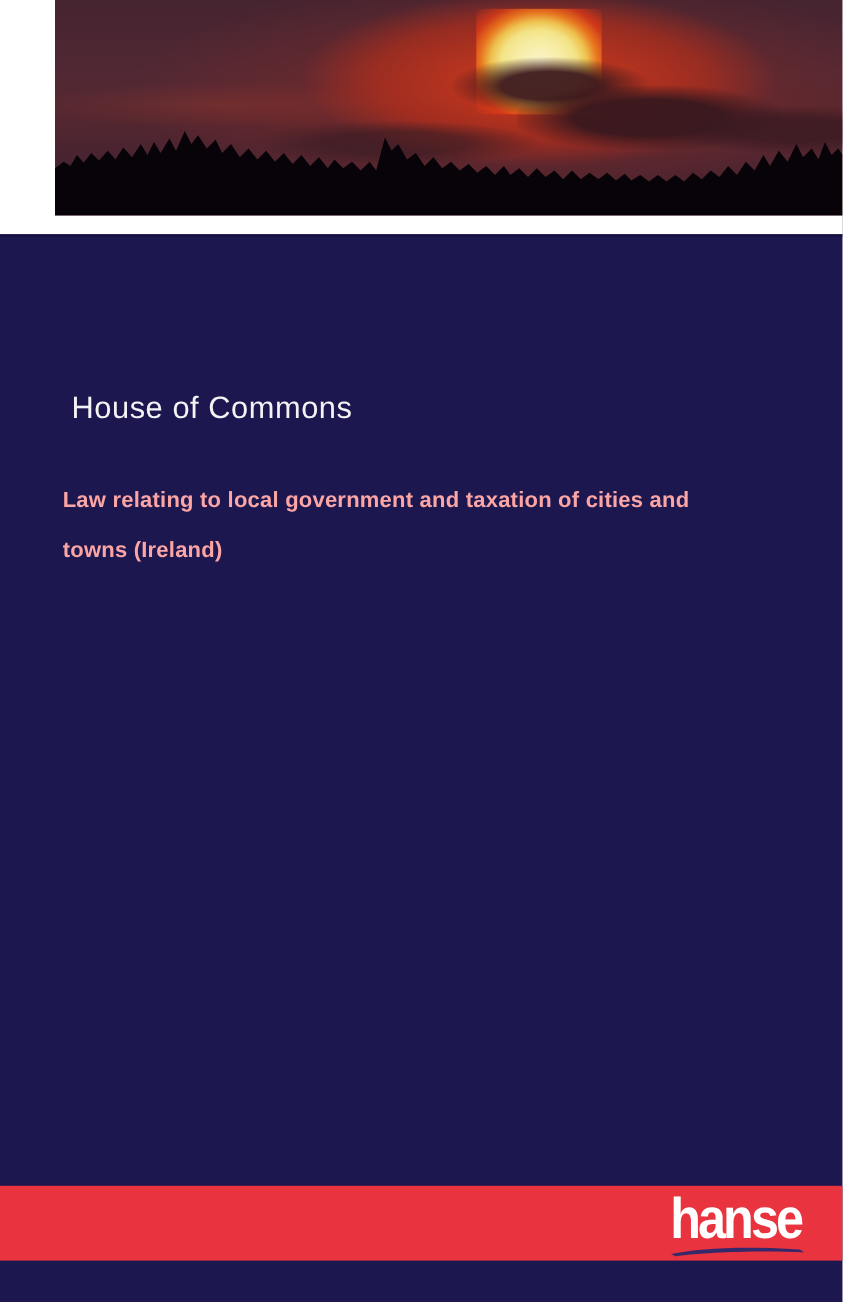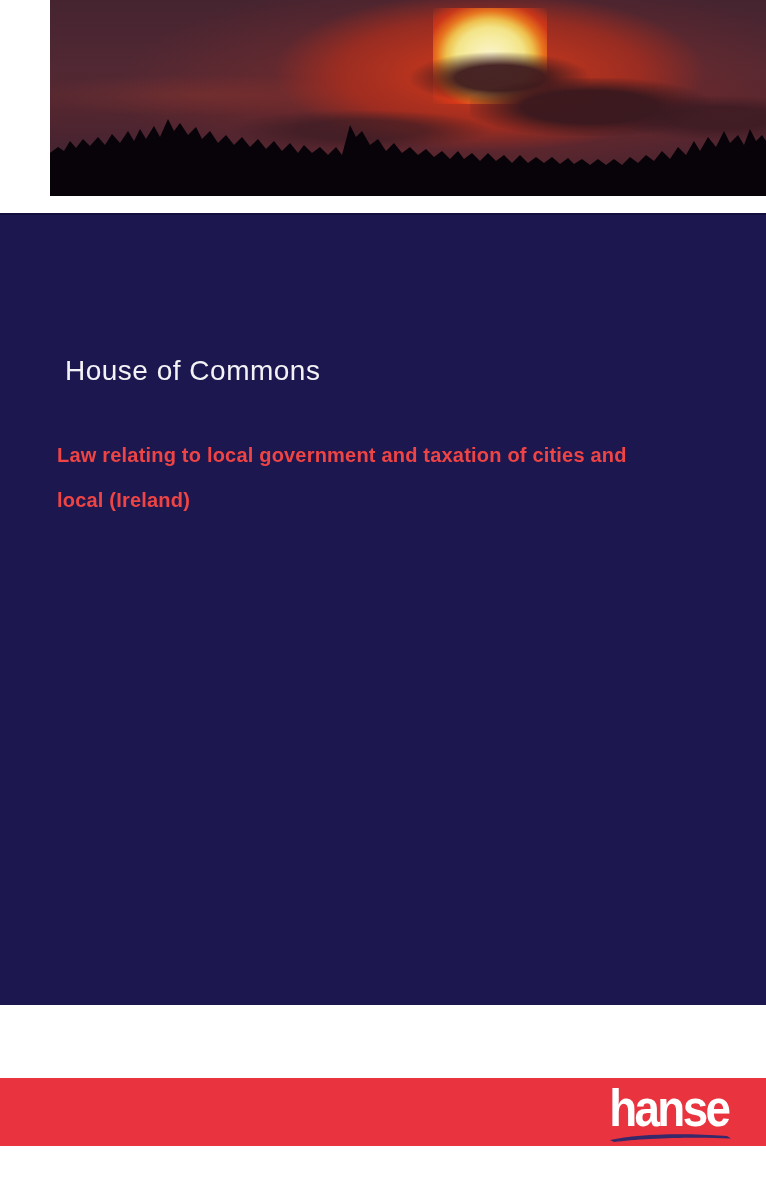--- a/index.html
+++ b/index.html
@@ -59,41 +59,41 @@
     background: radial-gradient(ellipse at center, rgba(52,26,34,0.6) 35%, rgba(52,26,34,0) 72%);
   }
   .trees { position: absolute; left: 0; bottom: 0; width: 716px; height: 95px; }
 
   
   .navy {
     position: absolute;
     left: 0;
     top: 213px;
     width: 766px;
-    height: 792px;
+    height: 971px;
     background: #1d1750;
     border-top: 2px solid #131040;
     box-sizing: border-box;
   }
   .author {
     position: absolute;
     left: 65px;
     top: 141px;
     color: #f3f3f6;
     font-size: 28px;
     line-height: 30px;
     font-weight: normal;
     letter-spacing: 0.5px;
   }
   .title {
     position: absolute;
     left: 57px;
     top: 218px;
     width: 690px;
-    color: #ef4444;
+    color: #fca5a5;
     font-size: 20px;
     font-weight: bold;
     line-height: 45px;
     letter-spacing: 0.2px;
   }
 
   
   .red-bar {
     position: absolute;
     left: 0;
@@ -139,21 +139,21 @@
     <div class="cloud c4"></div>
     <svg class="trees" viewBox="0 0 716 95" preserveAspectRatio="none">
       <path fill="#070308" d="M0,95 L0,52 L8,46 L14,50 L20,40 L26,47 L33,38 L40,45 L48,36 L55,44 L62,33 L70,42 L78,30 L84,40 L90,28 L96,38 L104,25 L110,36 L118,18 L124,30 L130,22 L138,34 L146,26 L152,38 L160,30 L168,42 L176,34 L184,44 L192,36 L200,46 L208,38 L216,48 L224,40 L232,50 L240,42 L248,52 L254,44 L262,52 L270,46 L278,54 L286,46 L292,54 L300,24 L306,36 L312,30 L320,44 L328,38 L336,50 L344,42 L352,52 L360,46 L368,54 L376,48 L384,56 L392,50 L400,58 L408,50 L414,58 L422,52 L430,60 L438,52 L446,60 L454,54 L462,62 L470,54 L478,62 L486,56 L494,62 L502,56 L510,63 L518,57 L524,63 L532,58 L540,64 L548,58 L556,64 L564,58 L572,64 L580,56 L588,62 L596,54 L604,60 L612,50 L620,58 L628,46 L636,54 L644,40 L650,50 L658,36 L666,46 L674,30 L680,42 L688,34 L694,44 L700,28 L706,40 L712,34 L716,40 L716,95 Z"></path>
     </svg>
   </div>
 
   <div class="navy">
     <div class="author">House of Commons</div>
     <div class="title">
       <div>Law relating to local government and taxation of cities and</div>
-      <div>local (Ireland)</div>
+      <div>towns (Ireland)</div>
     </div>
   </div>
 
   <div class="red-bar">
     <div class="logo">
       <span class="logo-text">hanse</span>
       <svg class="swoosh" viewBox="0 0 126 12" preserveAspectRatio="none">
         <path fill="#36296b" d="M2,9 C28,3.5 70,1.5 119,5 L123,7.5 C82,5.5 32,7.5 6,11 Z"></path>
       </svg>
     </div>

